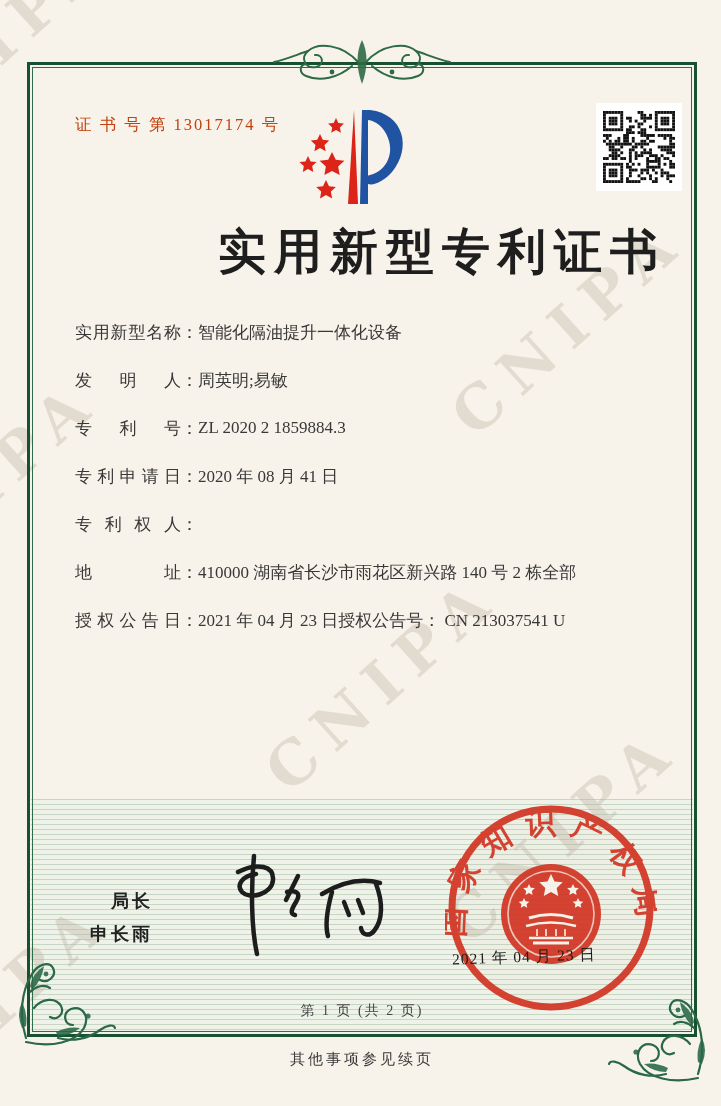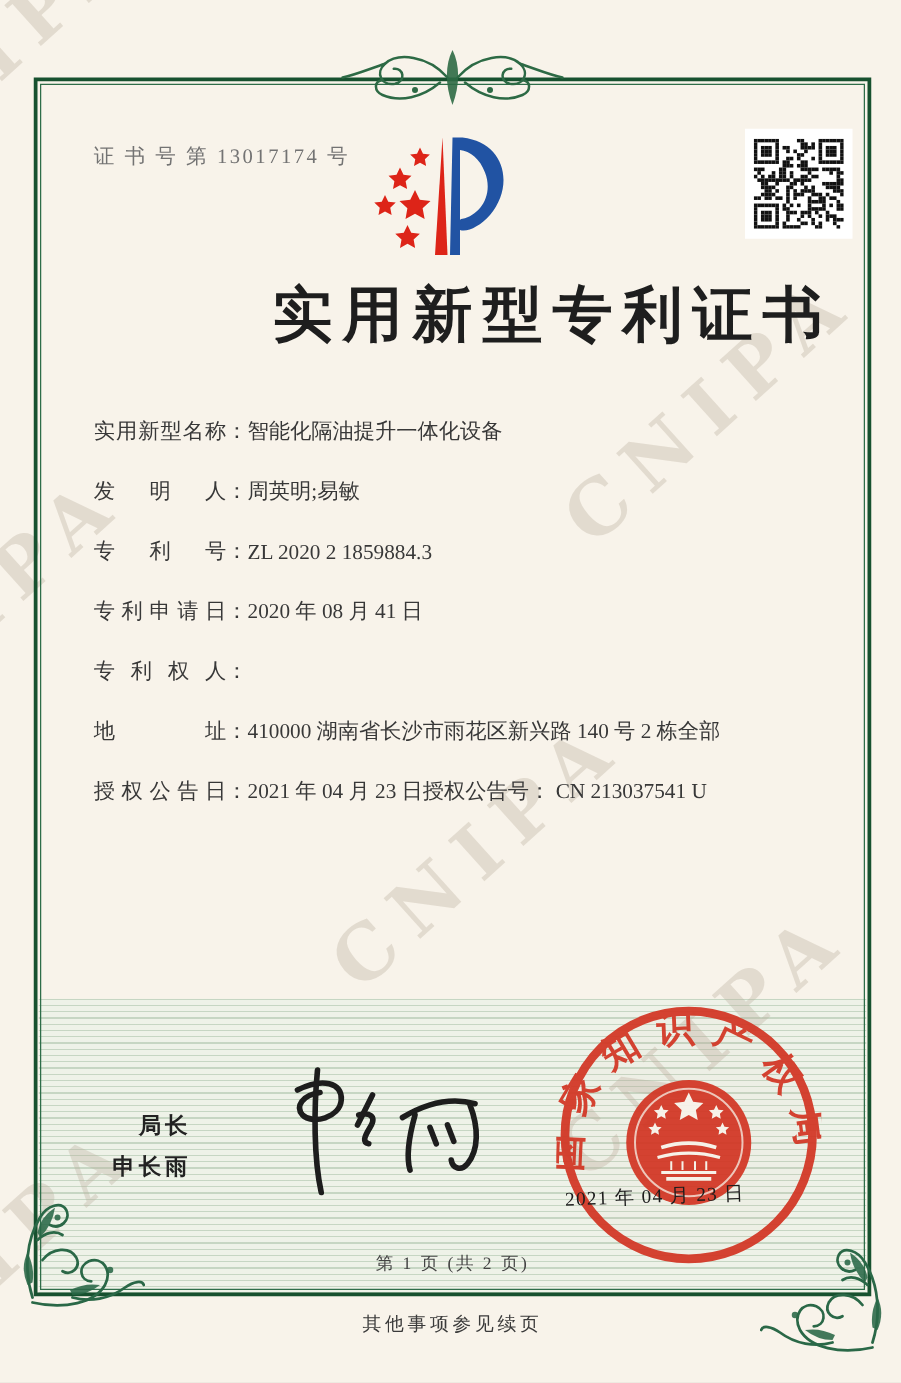--- a/index.html
+++ b/index.html
@@ -16,29 +16,29 @@
       #eef2e8;
   }
   .frame{position:absolute;left:27px;top:62px;width:670px;height:975px;box-sizing:border-box;
     border:3px solid #17512f;z-index:2;pointer-events:none;}
   .frame-inner{position:absolute;inset:2px;border:1.5px solid #2e6d49;}
   
   .wm{position:absolute;z-index:1;font-family:"DejaVu Serif",serif;font-weight:700;
     font-size:60px;letter-spacing:14px;color:rgba(184,174,156,.34);
     transform:rotate(-42deg);white-space:nowrap;}
   
-  .certno{position:absolute;left:75px;top:114px;z-index:3;font-size:16.5px;letter-spacing:2px;color:#737373;}
+  .certno{position:absolute;left:75px;top:114px;z-index:3;font-size:16.5px;letter-spacing:2px;color:#c2410c;}
   .logo{position:absolute;left:292px;top:104px;z-index:3;}
   .qrbox{position:absolute;left:596px;top:103px;width:86px;height:88px;background:#fff;z-index:3;}
   .qrbox svg{position:absolute;left:7px;top:8px;}
   .title{position:absolute;left:0;top:220px;width:666px;z-index:3;text-align:right;
     font-size:48px;font-weight:700;letter-spacing:8px;color:#1e1e1e;}
   
   .fields{position:absolute;left:75px;top:308px;width:580px;z-index:3;font-size:17px;color:#383838;}
-  .frow{height:48px;display:flex;align-items:flex-end;white-space:nowrap;}
+  .frow{height:48px;display:flex;align-items:center;white-space:nowrap;}
   .lab{display:inline-block;width:106px;text-align:justify;text-align-last:justify;text-justify:inter-character;}
   .lab2{display:inline-block;}
   .pair2{}
   
   .body-text{position:absolute;left:75px;top:630px;width:575px;z-index:3;
     font-size:16px;line-height:25.5px;text-align:justify;color:#3c3c3c;}
   .body-text p{margin:0;text-indent:2em;}
   
   .signer{position:absolute;left:90px;top:884px;z-index:3;
     font-family:"DejaVu Sans","Liberation Sans",sans-serif;font-weight:700;

